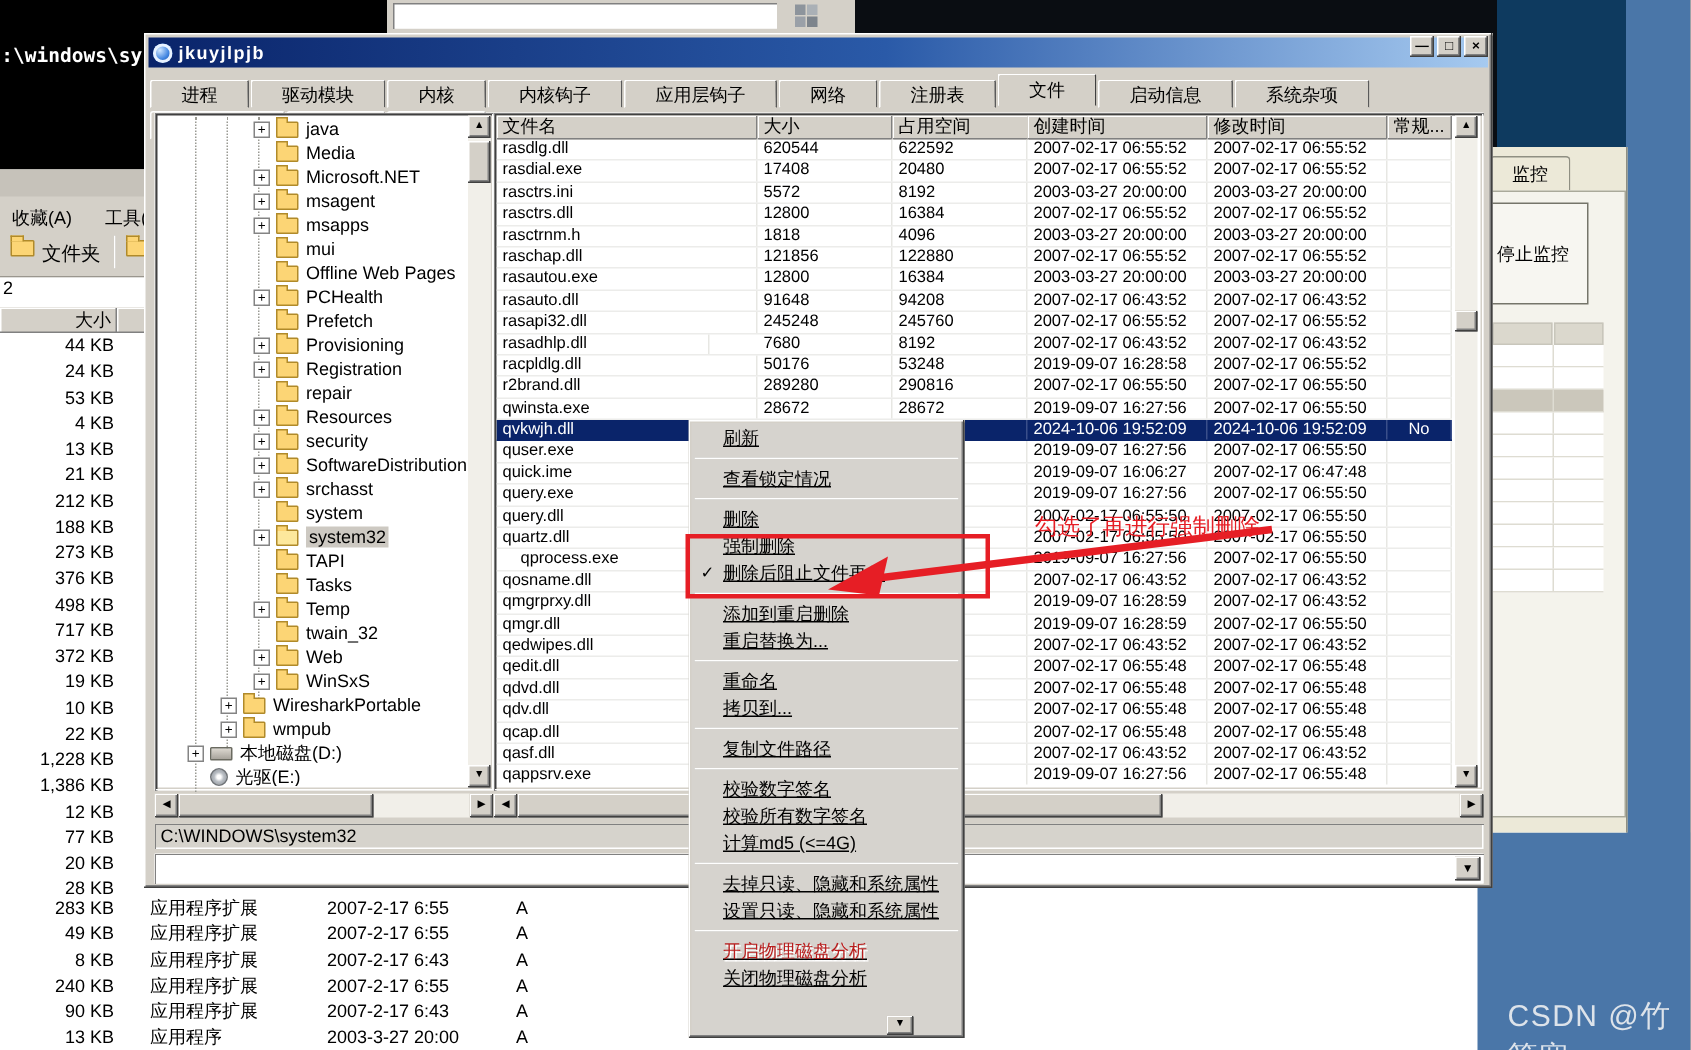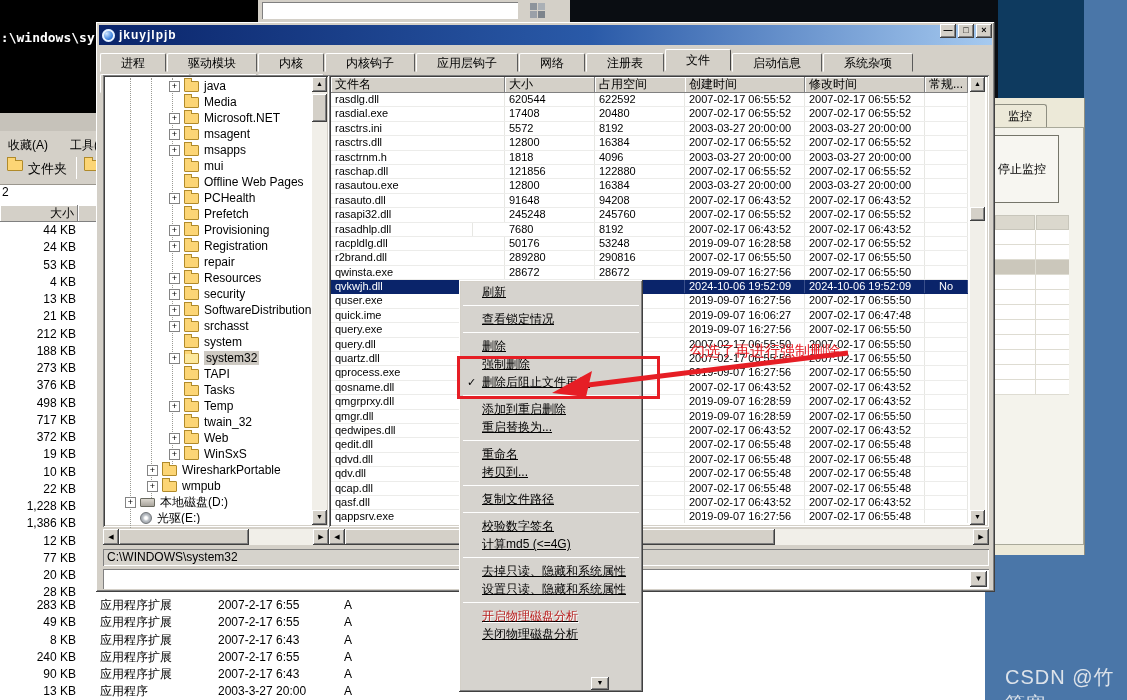--- a/index.html
+++ b/index.html
@@ -606,21 +606,21 @@
           </div>
           <div class="frow">
             <span style="left: 0px; width: 174px;">quartz.dll</span>
             <span style="left: 174px; width: 90px;"></span>
             <span style="left: 264px; width: 90px;"></span>
             <span style="left: 354px; width: 120px;">2007-02-17 06:55:50</span>
             <span style="left: 474px; width: 120px;">2007-02-17 06:55:50</span>
             <span style="left: 594px; width: 43px;"></span>
           </div>
           <div class="frow">
-            <span style="left: 0px; width: 174px;">qprocess.exe</span>
+            <span style="left: 12px; width: 174px;">qprocess.exe</span>
             <span style="left: 174px; width: 90px;"></span>
             <span style="left: 264px; width: 90px;"></span>
             <span style="left: 354px; width: 120px;">2019-09-07 16:27:56</span>
             <span style="left: 474px; width: 120px;">2007-02-17 06:55:50</span>
             <span style="left: 594px; width: 43px;"></span>
           </div>
           <div class="frow">
             <span style="left: 0px; width: 174px;">qosname.dll</span>
             <span style="left: 174px; width: 90px;"></span>
             <span style="left: 264px; width: 90px;"></span>
@@ -739,20 +739,21 @@
         <div class="msep"></div>
         <div class="mitem"><span>添加到重启删除</span></div>
         <div class="mitem"><span>重启替换为...</span></div>
         <div class="msep"></div>
         <div class="mitem"><span>重命名</span></div>
         <div class="mitem"><span>拷贝到...</span></div>
         <div class="msep"></div>
         <div class="mitem"><span>复制文件路径</span></div>
         <div class="msep"></div>
         <div class="mitem"><span>校验数字签名</span></div>
+        <div class="mitem"><span>校验所有数字签名</span></div>
         <div class="mitem"><span>计算md5 (&lt;=4G)</span></div>
         <div class="msep"></div>
         <div class="mitem"><span>去掉只读、隐藏和系统属性</span></div>
         <div class="mitem"><span>设置只读、隐藏和系统属性</span></div>
         <div class="msep"></div>
         <div class="mitem dis"><span>开启物理磁盘分析</span></div>
         <div class="mitem"><span>关闭物理磁盘分析</span></div>
       </div>
     <div class="mscroll btn3d">▼</div>
   </div>

